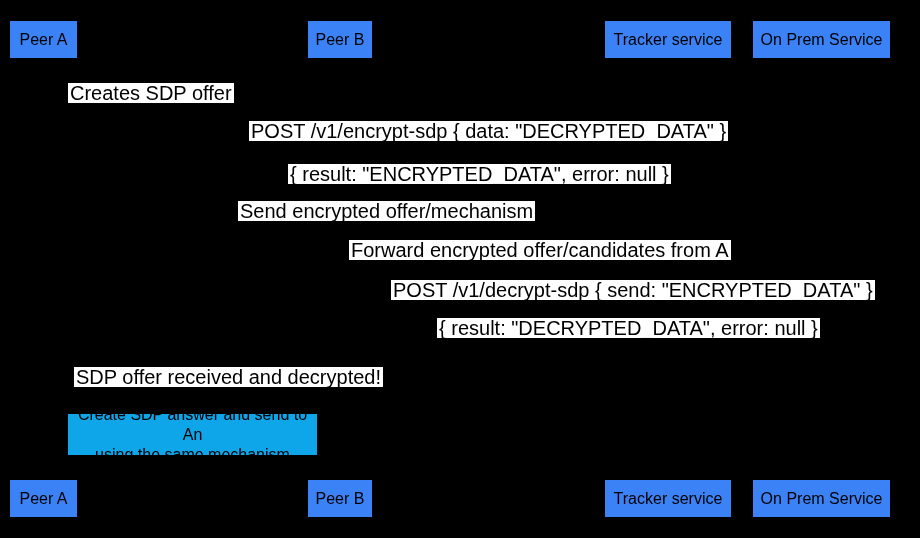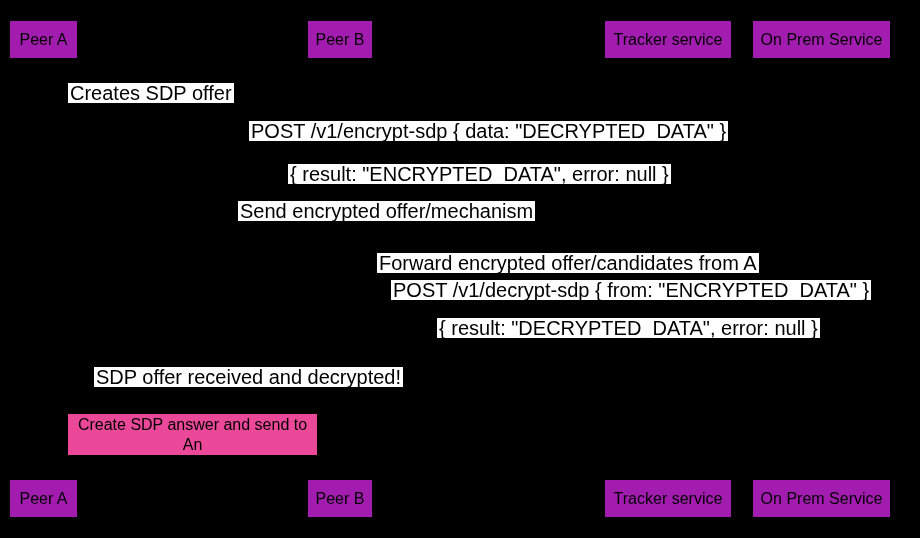--- a/index.html
+++ b/index.html
@@ -12,41 +12,41 @@
     width: 920px;
     height: 538px;
     background: #000000;
     overflow: hidden;
     font-family: "Liberation Sans", sans-serif;
     color: #000000;
   }
   .actor {
     position: absolute;
     height: 37px;
-    background: #a21caf;
+    background: #3b82f6;
     color: #000000;
     display: flex;
     align-items: center;
     justify-content: center;
     font-size: 16px;
     white-space: nowrap;
     box-sizing: border-box;
   }
   .msg {
     position: absolute;
     background: #ffffff;
     color: #000000;
     font-size: 20px;
     line-height: 20px;
     padding: 0 2px;
     white-space: nowrap;
   }
   .note {
     position: absolute;
-    background: #ec4899;
+    background: #0ea5e9;
     color: #000000;
     font-size: 16px;
     line-height: 20px;
     text-align: center;
     display: flex;
     flex-direction: column;
     justify-content: center;
     box-sizing: border-box;
   }
   .lifeline {
@@ -69,27 +69,28 @@
 
   <div class="actor" style="left:10px;  top:21px; width:67px;">Peer A</div>
   <div class="actor" style="left:308px; top:21px; width:64px;">Peer B</div>
   <div class="actor" style="left:605px; top:21px; width:126px;">Tracker service</div>
   <div class="actor" style="left:753px; top:21px; width:137px;">On Prem Service</div>
 
   <div class="msg" style="left:68px;  top:83px;">Creates SDP offer</div>
   <div class="msg" style="left:249px; top:121px;text-align:center;">POST /v1/encrypt-sdp { data: "DECRYPTED_DATA" }</div>
   <div class="msg" style="left:288px; top:164px;">{ result: "ENCRYPTED_DATA", error: null }</div>
   <div class="msg" style="left:238px; top:201px;">Send encrypted offer/mechanism</div>
-  <div class="msg" style="left:349px; top:253px;margin-left:28px;">Forward encrypted offer/candidates from A</div>
-  <div class="msg" style="left:391px; top:280px;">POST /v1/decrypt-sdp { from: "ENCRYPTED_DATA" }</div>
+  <div class="msg" style="left:349px; top:240px;">Forward encrypted offer/candidates from A</div>
+  <div class="msg" style="left:391px; top:280px;">POST /v1/decrypt-sdp { send: "ENCRYPTED_DATA" }</div>
   <div class="msg" style="left:437px; top:318px;">{ result: "DECRYPTED_DATA", error: null }</div>
-  <div class="msg" style="left:74px;  top:367px;margin-left:20px;">SDP offer received and decrypted!</div>
+  <div class="msg" style="left:74px;  top:367px;">SDP offer received and decrypted!</div>
 
   <div class="note" style="left:68px; top:414px; width:249px; height:41px;">
     <div>Create SDP answer and send to An</div>
+    <div>using the same mechanism</div>
   </div>
 
   <div class="actor" style="left:10px;  top:480px; width:67px;">Peer A</div>
   <div class="actor" style="left:308px; top:480px; width:64px;">Peer B</div>
   <div class="actor" style="left:605px; top:480px; width:126px;">Tracker service</div>
   <div class="actor" style="left:753px; top:480px; width:137px;">On Prem Service</div>
 
 </div>
 
 </body></html>

